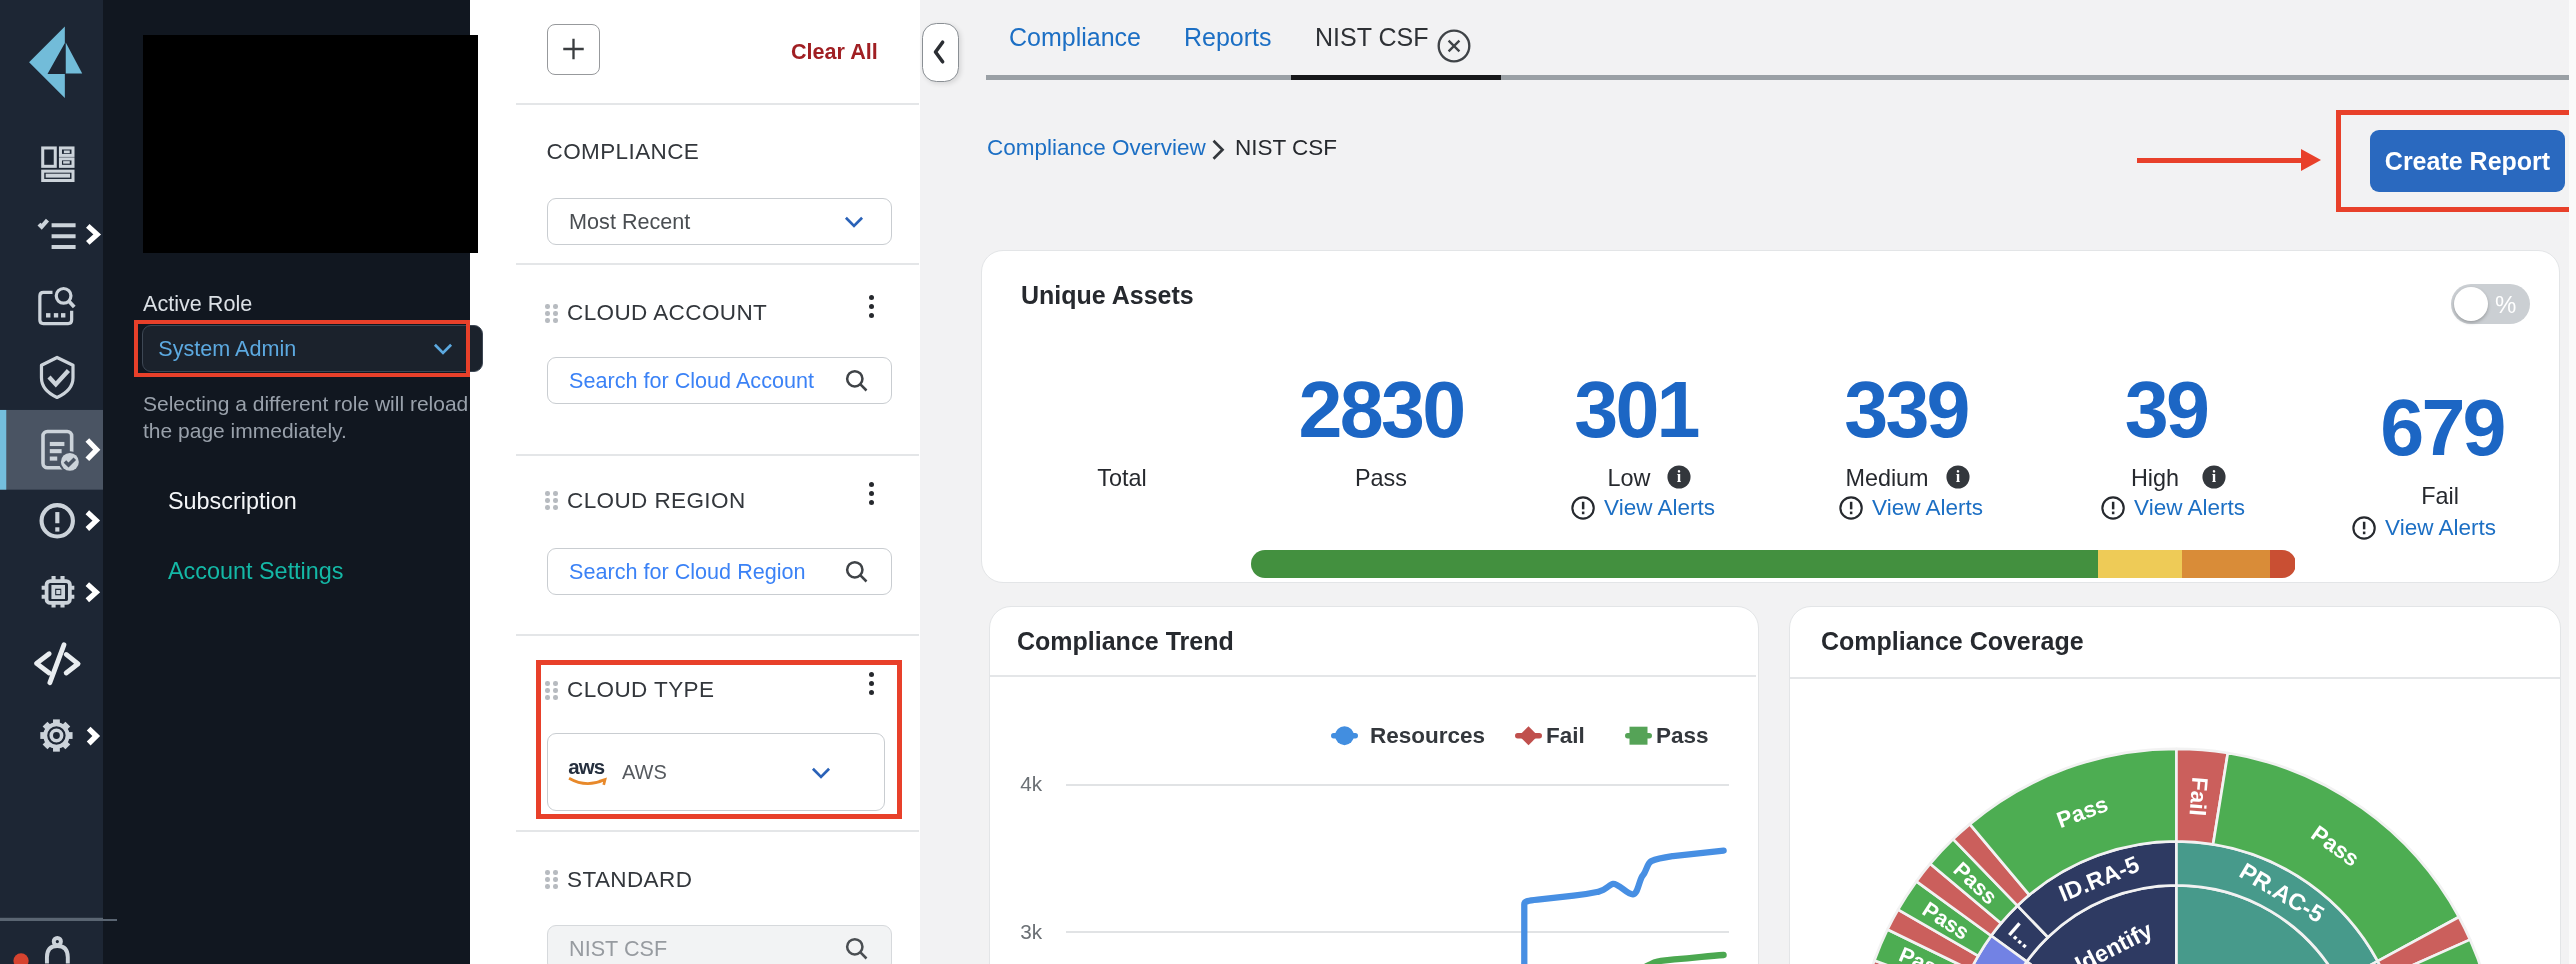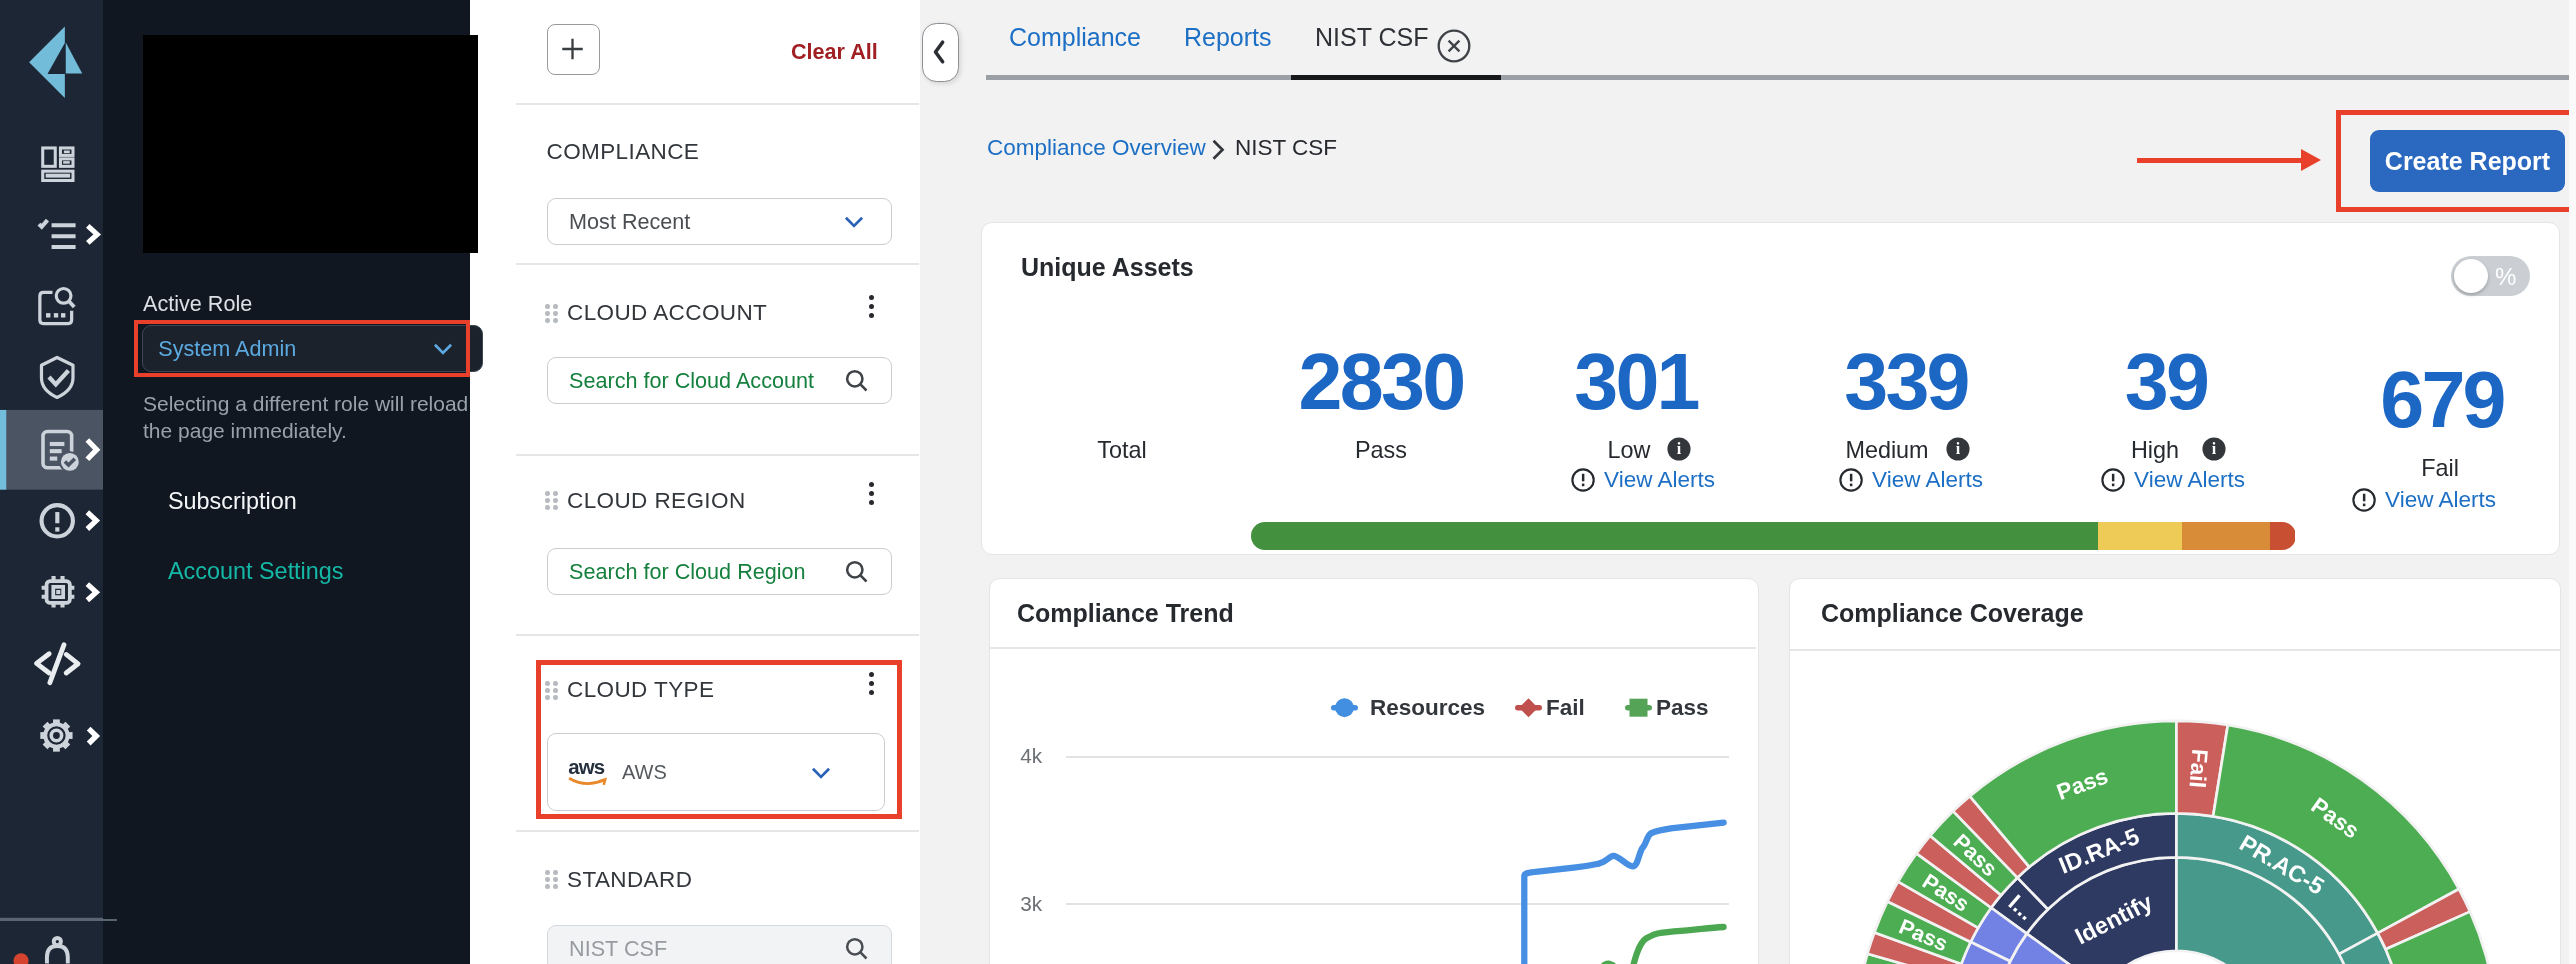--- a/index.html
+++ b/index.html
@@ -1,26 +1,26 @@
 <!DOCTYPE html>
 <html style="font-size:14.4px"><head>
 <meta charset="utf-8">
 <style>
 * { margin:0; padding:0; box-sizing:border-box; }
 html,body { width:2576px; height:965px; overflow:hidden; font-family:"Liberation Sans",sans-serif; }
 .abs { position:absolute; }
 #sidebar { position:absolute; left:0; top:0; width:103px; height:965px; background:#1d2634; }
 #panel2x { position:absolute; left:103px; top:0; width:367px; height:965px; background:#111720; }
-#filters { position:absolute; left:516px; top:0; width:442px; height:965px; background:#fff; border-right:1.8px solid #dfe1e3; }
+#filters { position:absolute; left:516px; top:0; width:442px; height:965px; background:#fff; border-right:1.8px solid #dfe1e3;text-align:center; }
 #main { position:absolute; left:920px; top:0; width:1656px; height:965px; background:#f2f2f3; }
-.card { position:absolute; background:#fff; border:1.8px solid #e3e5e7; border-radius:11px; }
+.card { position:absolute; background:#fff; border:1.8px solid #e3e5e7; border-radius:22px;margin-top:28px; }
 .hdiv { position:absolute; left:0; width:403px; height:1.8px; background:#e4e6e8; }
 .seclabel { position:absolute; left:51px; font-size:22.5px; font-weight:500; color:#33373c; letter-spacing:0.4px; }
 .sinput { position:absolute; left:30.5px; width:345px; height:47px; border:1.8px solid #c9cdd1; border-radius:9px; background:#fff; }
-.sinput .ph { position:absolute; left:21.6px; top:50%; transform:translateY(-50%); font-size:21.6px; color:#15803d; }
+.sinput .ph { position:absolute; left:21.6px; top:50%; transform:translateY(-50%); font-size:21.6px; color:#3b82f6; }
 .kebab { position:absolute; left:353px; width:9px; }
 .kebab i { position:absolute; left:0; width:5.4px; height:5.4px; border-radius:50%; background:#26292e; }
 .dots { position:absolute; left:29px; width:14.4px; }
 .dots i { position:absolute; width:4.5px; height:4.5px; border-radius:50%; background:#b7bbc0; }
 .num { position:absolute; transform:translateX(-50%); font-size:79px; font-weight:700; color:#1c66c4; line-height:1; letter-spacing:-2.7px; }
 .nlabel { position:absolute; transform:translateX(-50%); font-size:23.4px; font-weight:500; color:#26292e; white-space:nowrap; }
 .valerts { position:absolute; transform:translateX(-50%); white-space:nowrap; display:flex; align-items:center; gap:9px; }
 .valerts span { font-size:22.5px; font-weight:500; color:#1c6fc4; }
 .cardtitle { position:absolute; font-size:25px; font-weight:700; color:#26292e; }
 </style>

